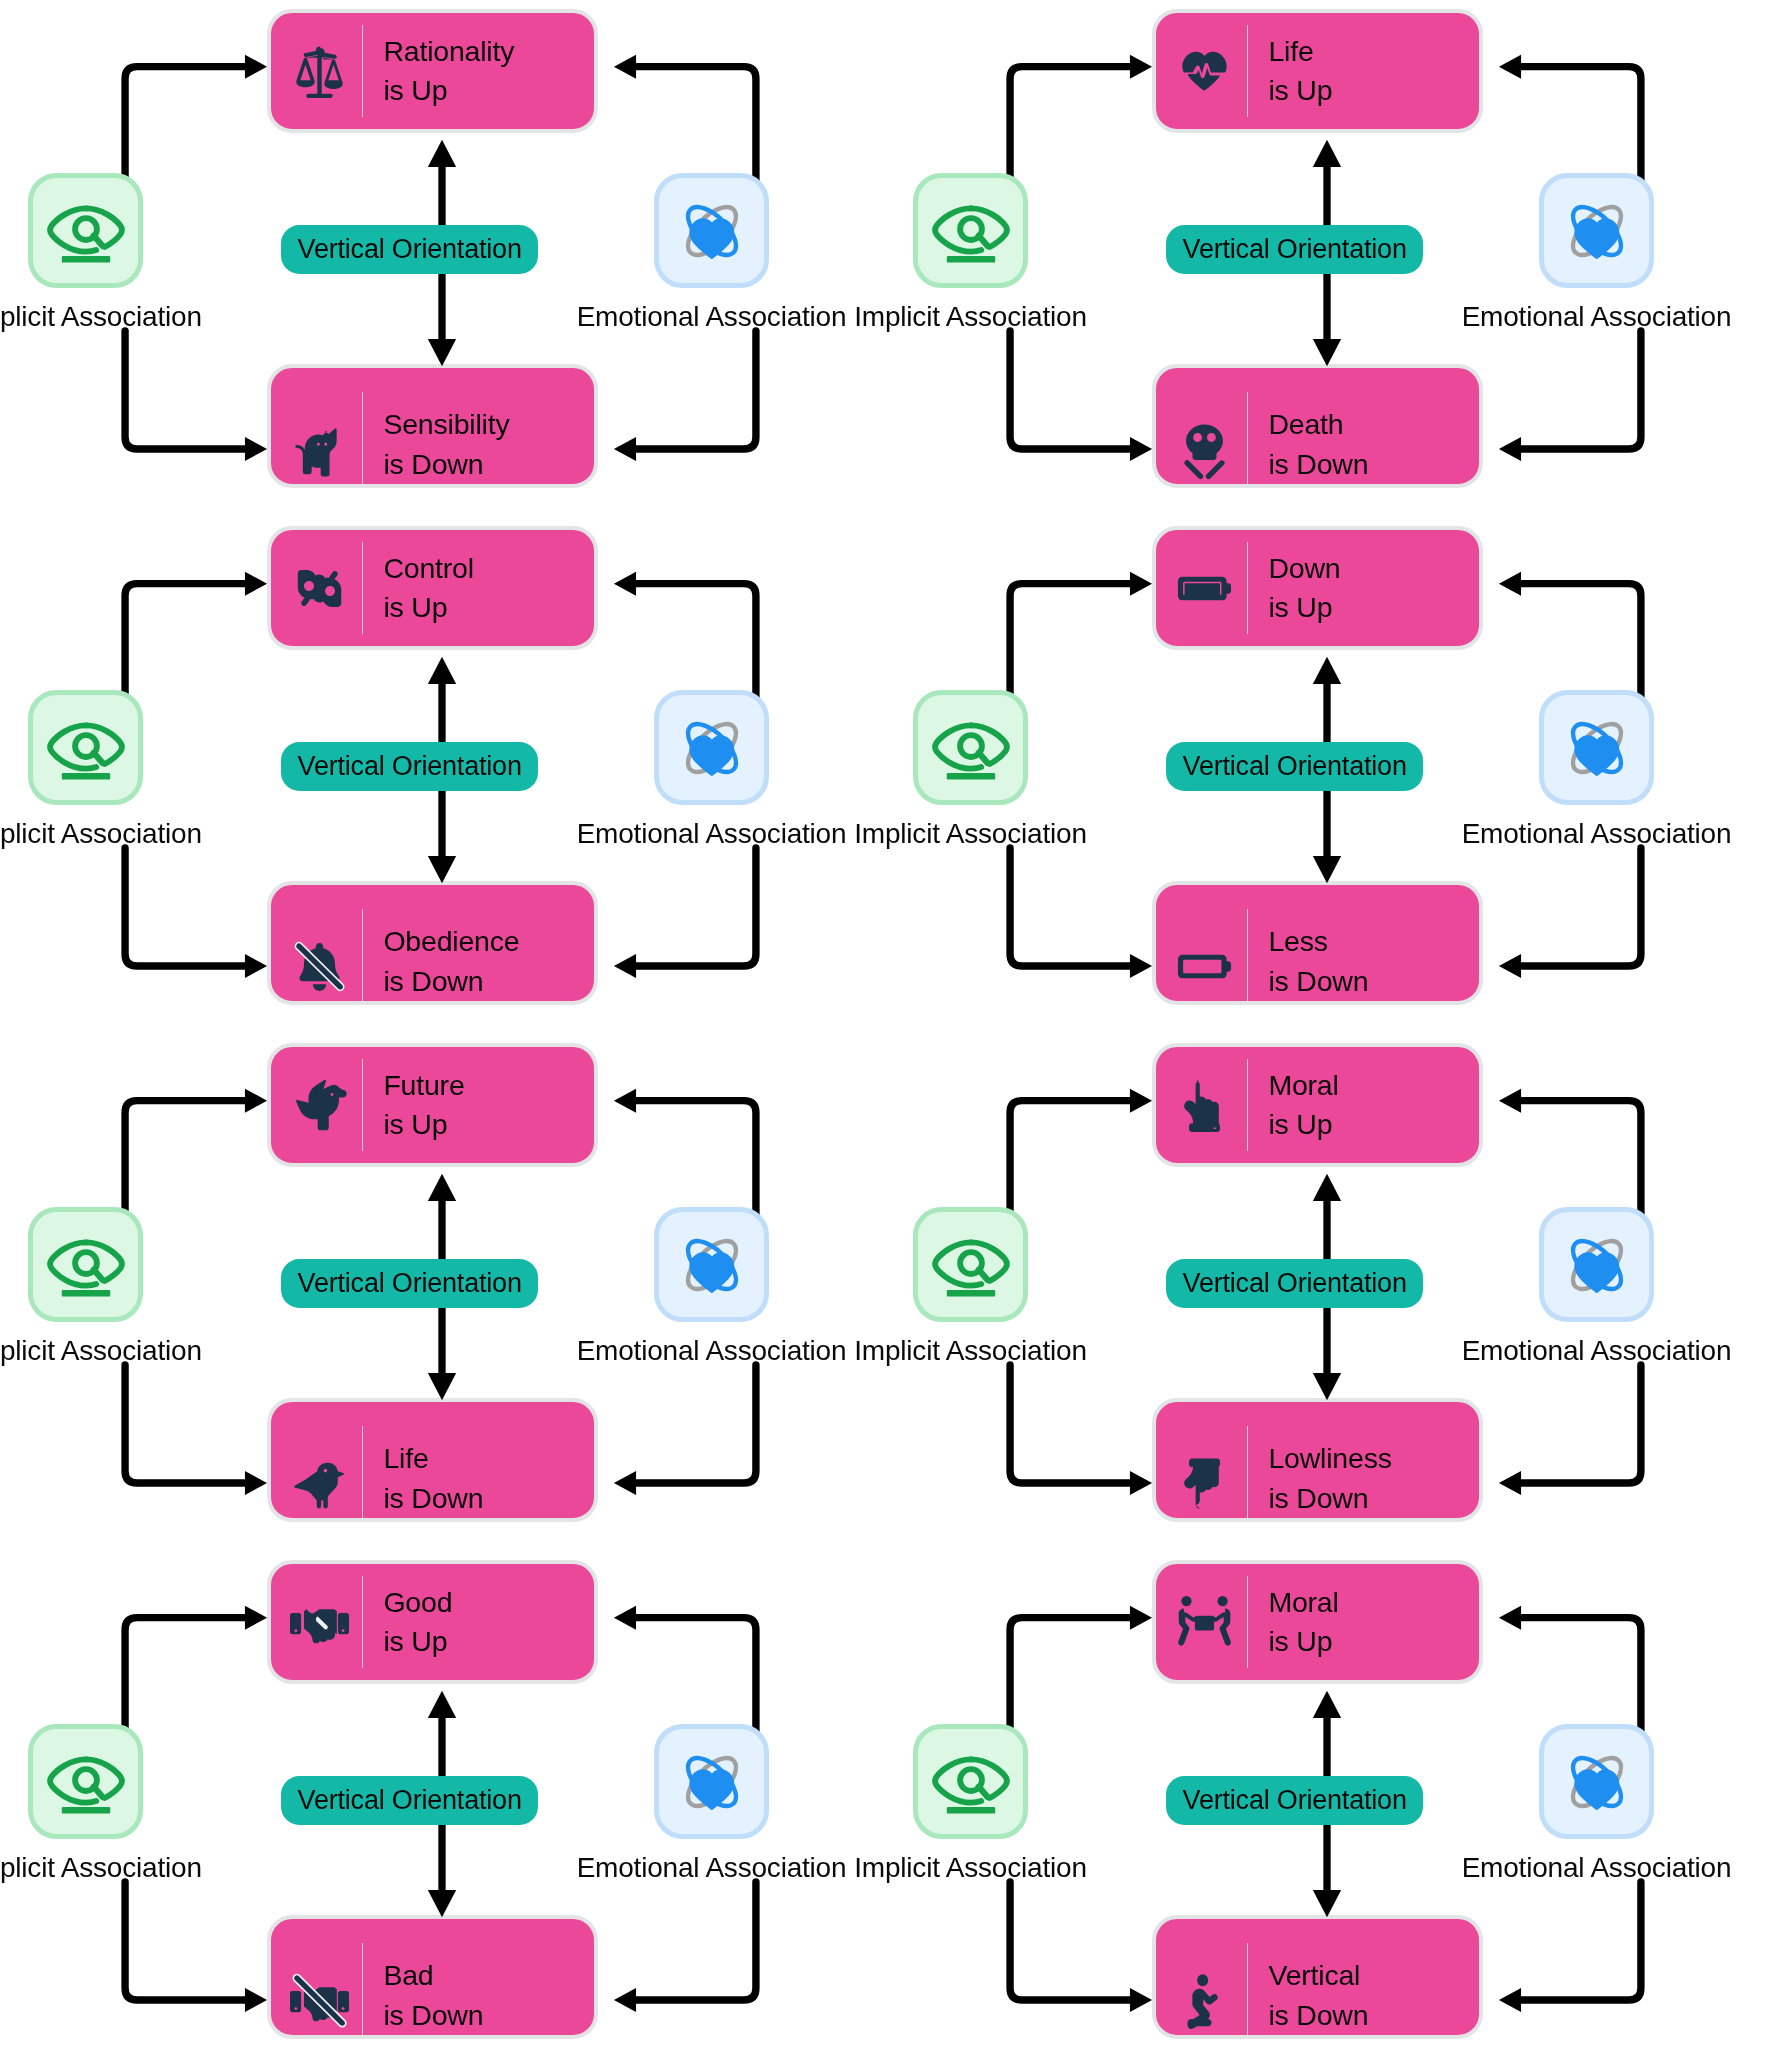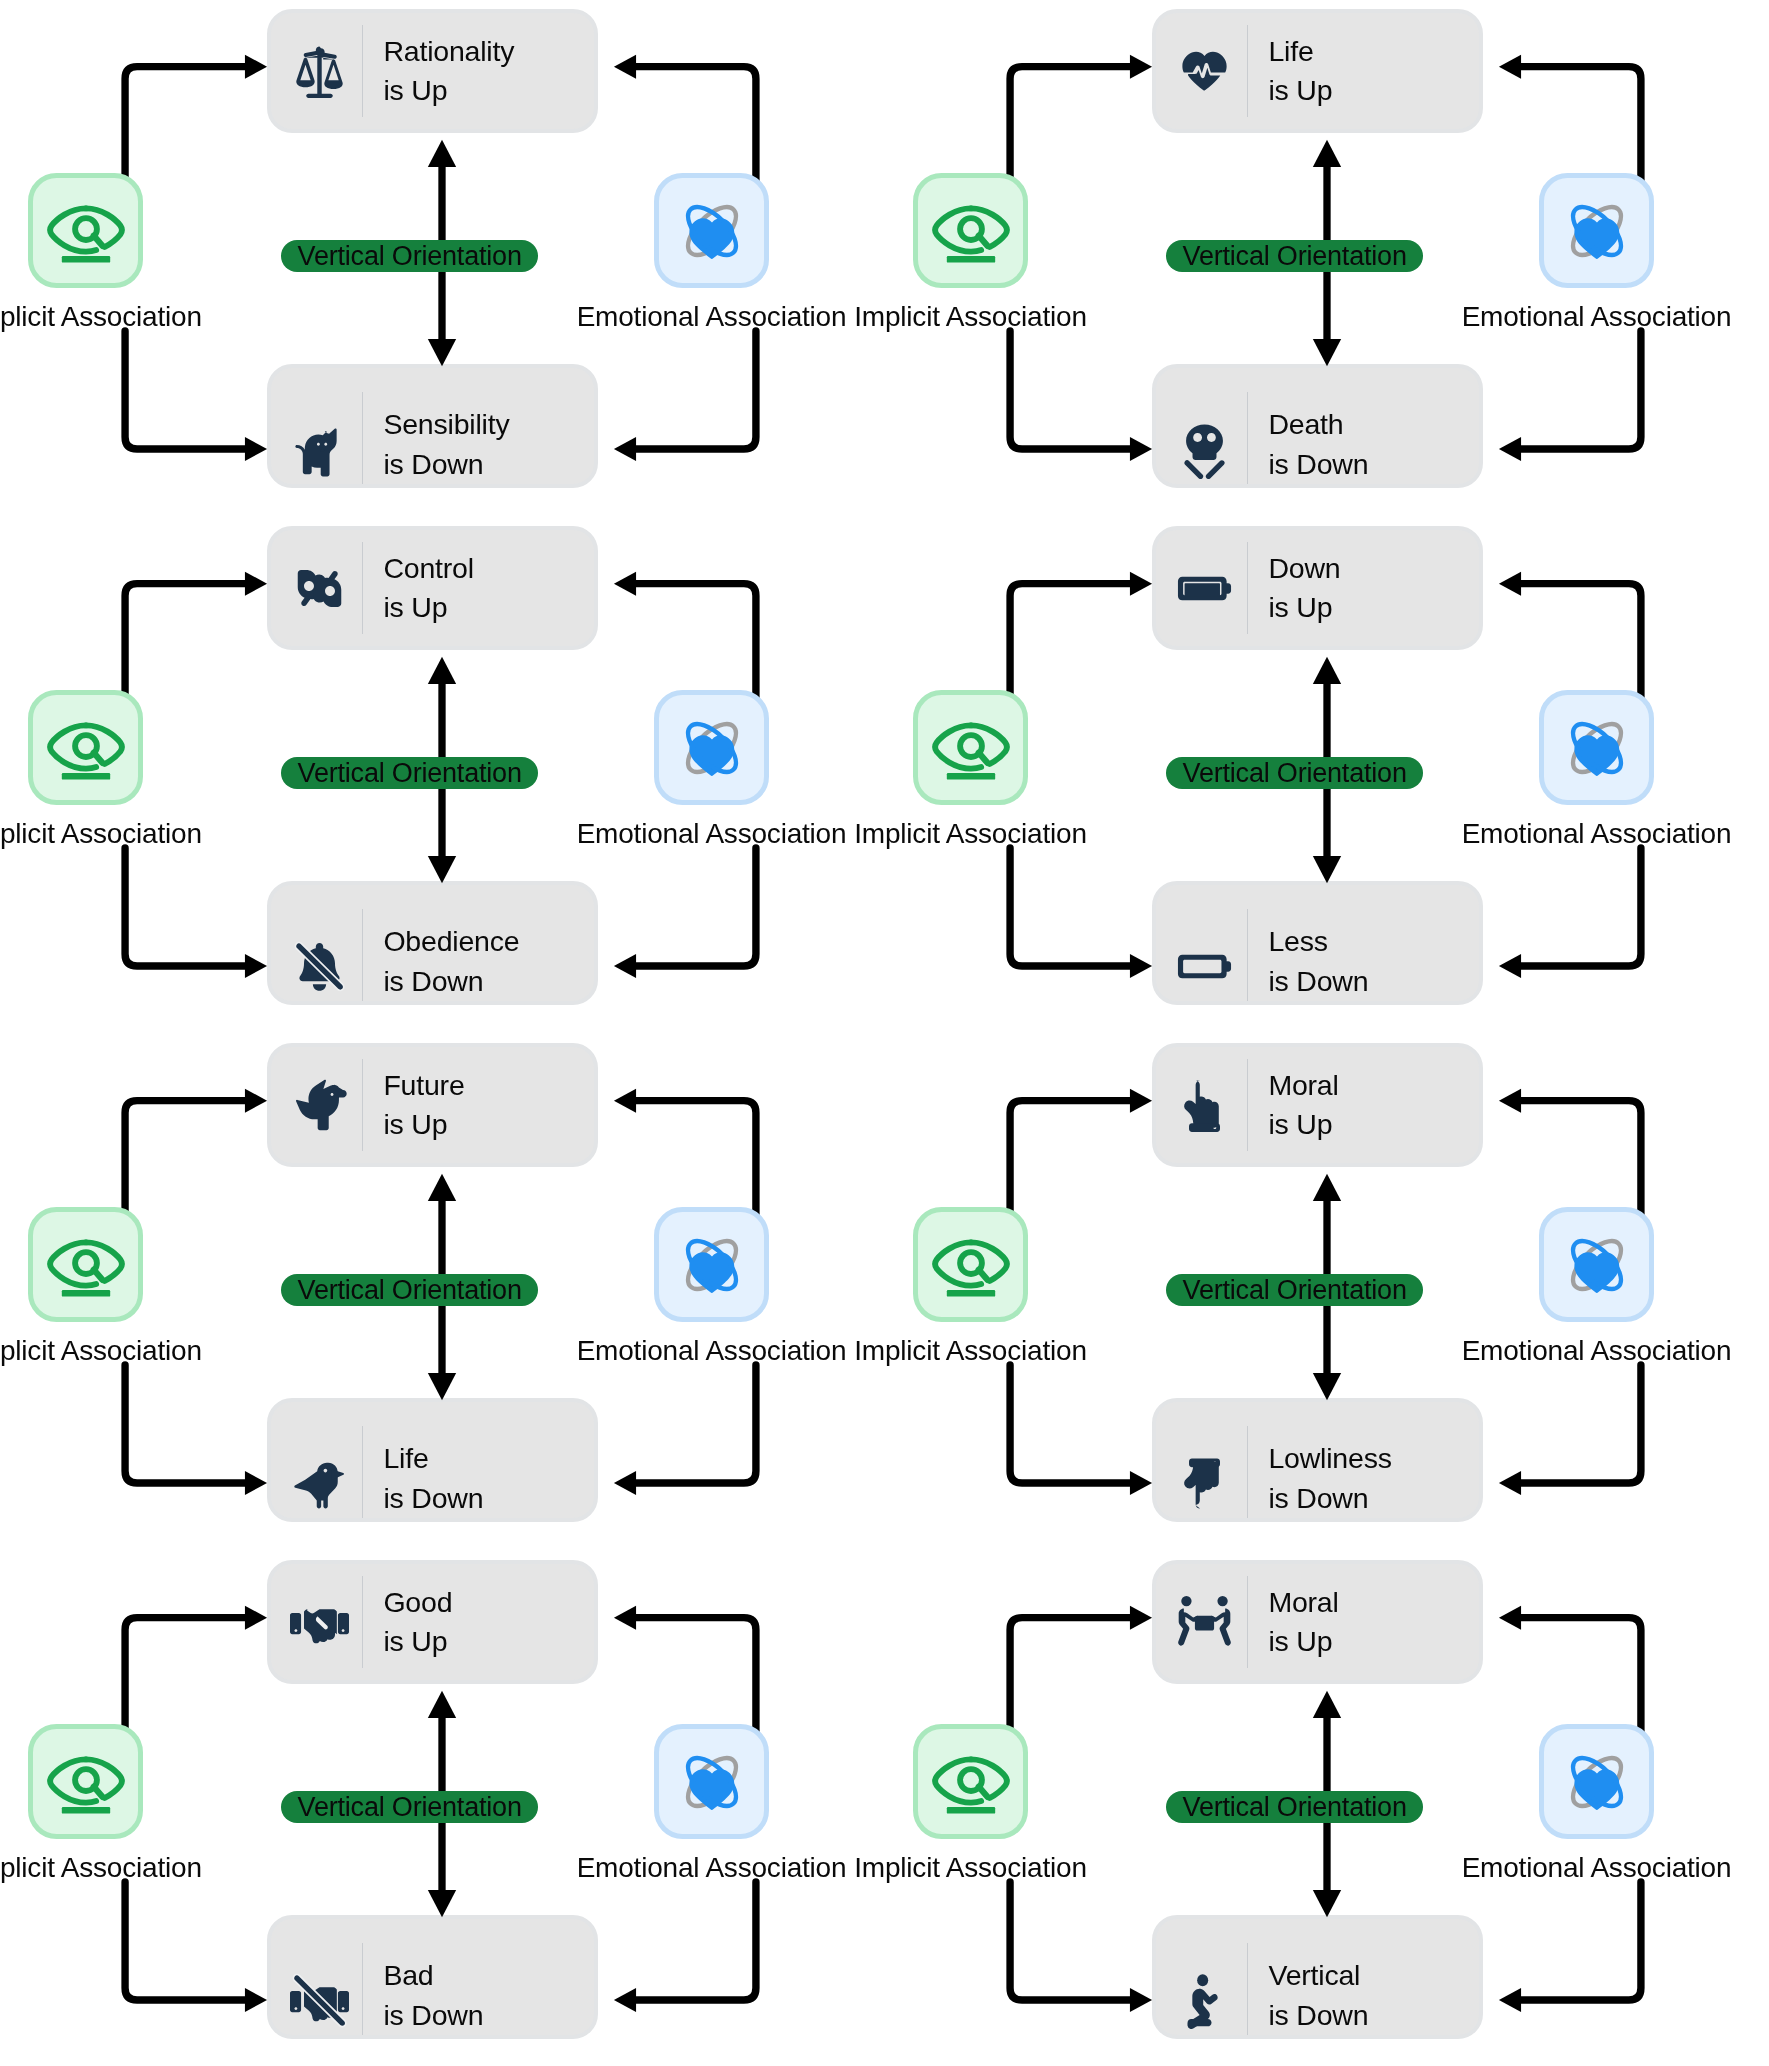--- a/index.html
+++ b/index.html
@@ -22,21 +22,21 @@
     width: 885px;
     height: 517px;
   }
 
   
   .card {
     position: absolute;
     width: 331px;
     height: 124px;
     left: 267px;
-    background: #e5e5e5;
+    background: #ec4899;
     border: 4.1px solid #e2e4e6;
     border-radius: 25px;
     display: flex;
     align-items: center;
     padding-left: 16.6px;
   }
   .card.up   { top: 9.2px; }
   .card.down { top: 364px; align-items: flex-end; }
 
   .card-icon {
@@ -120,24 +120,24 @@
     top: 138px;
     width: 32px;
     height: 230px;
   }
   .vert-arrow svg { display: block; width: 32px; height: 230px; }
 
   
   .pill {
     position: absolute;
     left: 281px;
-    top: 240px;
-    height: 32px;
+    top: 225px;
+    height: 49px;
     padding: 0 16.6px;
-    background: #15803d;
+    background: #14b8a6;
     border-radius: 18.4px;
     display: flex;
     align-items: center;
     justify-content: center;
     font-size: 27px;
     color: #0a0a0a;
     letter-spacing: -0.2px;
     white-space: nowrap;
   }
 

